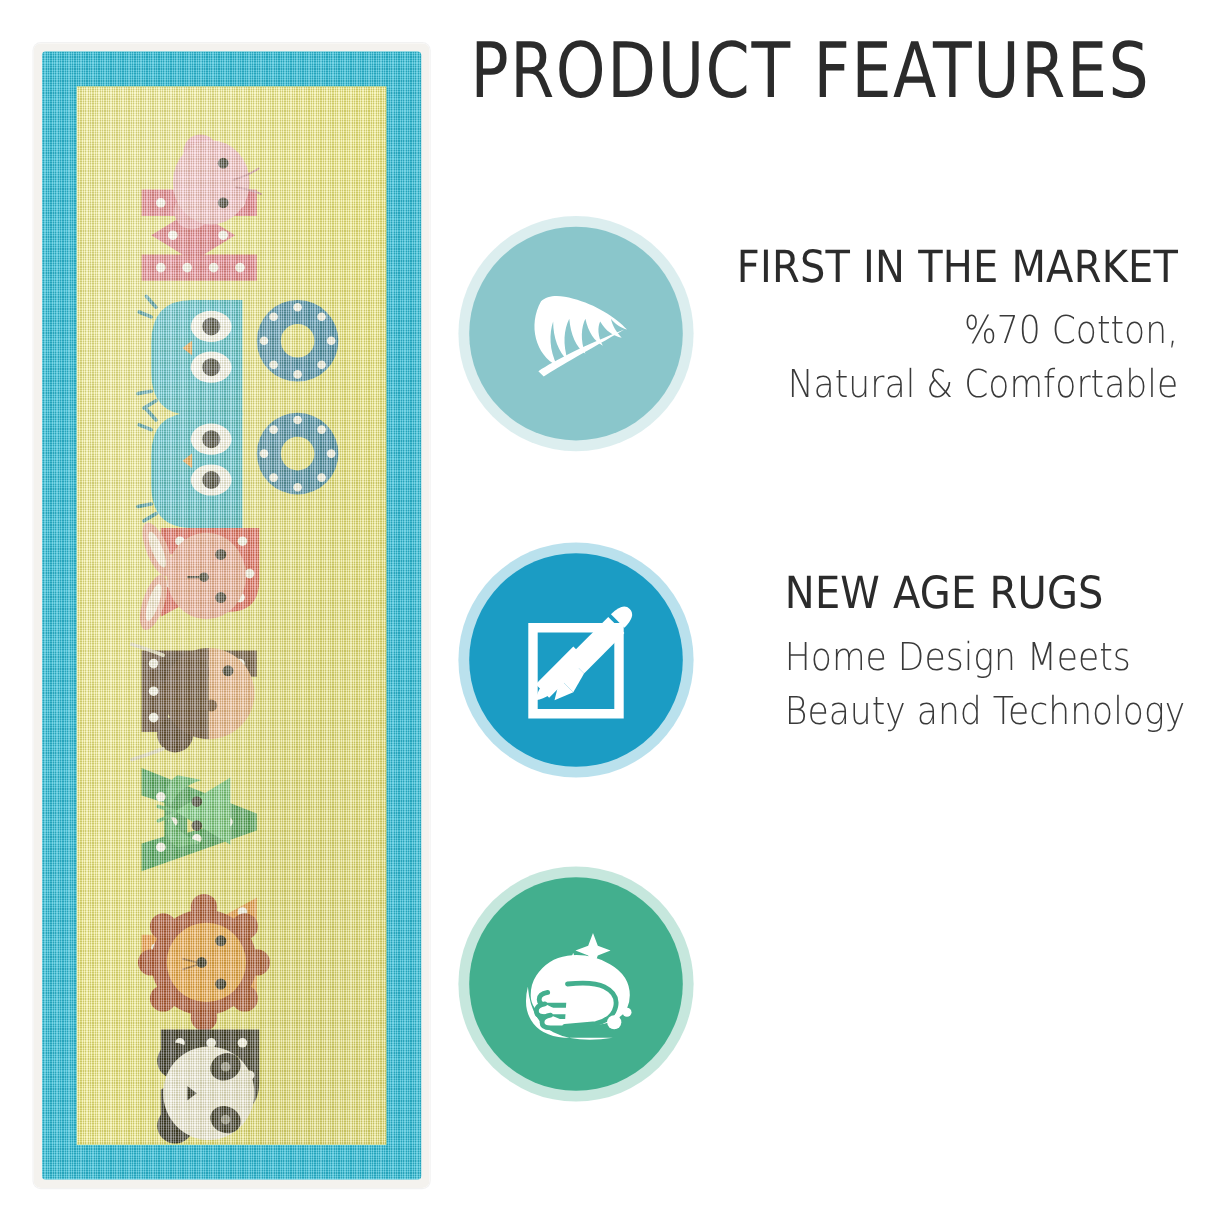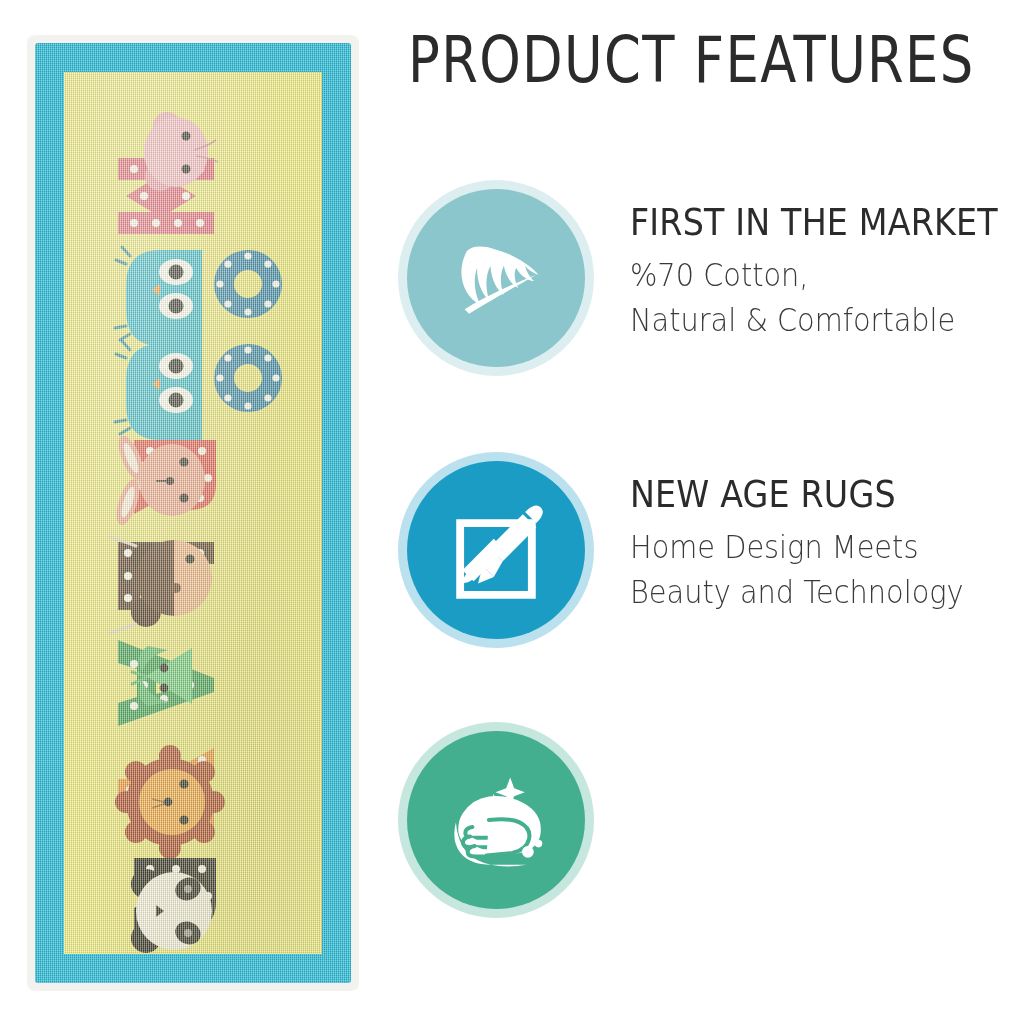--- a/index.html
+++ b/index.html
@@ -83,21 +83,21 @@
       radial-gradient(ellipse at 30% 20%, rgba(255,255,255,0.25), transparent 60%),
       radial-gradient(ellipse at 75% 85%, rgba(150,145,60,0.18), transparent 65%);
     z-index: 8;
     pointer-events: none;
   }
   .rug-motifs { position: absolute; inset: 0; z-index: 4; }
 
   
   #features-panel {
     position: absolute;
-    left: 380px;
+    left: 364px;
     top: 0;
     width: 644px;
     height: 719px;
   }
   #page-title {
     position: absolute;
     left: 28px;
     top: 28px;
     width: 600px;
     font-size: 60px;
@@ -112,22 +112,22 @@
   }
 
   .feature-row {
     position: absolute;
     left: 18px;
     width: 620px;
     height: 210px;
     display: flex;
     align-items: flex-start;
   }
-  #feature-row-0 { top: 180px; }
-  #feature-row-1 { top: 452px; }
+  #feature-row-0 { top: 180px; text-align: right; }
+  #feature-row-1 { top: 452px; gap: 40px; }
   #feature-row-2 { top: 722px; }
 
   .icon-badge {
     position: relative;
     flex: 0 0 auto;
     width: 196px;
     height: 196px;
     border-radius: 50%;
     display: flex;
     align-items: center;

